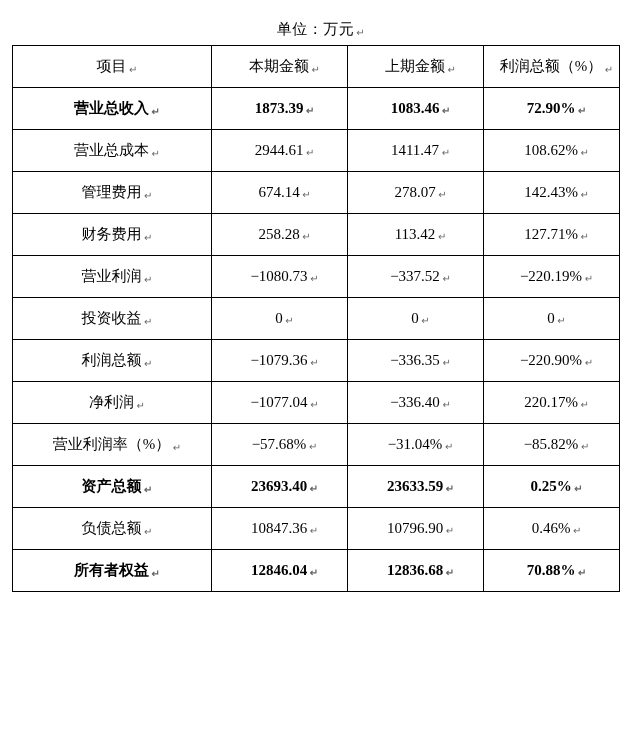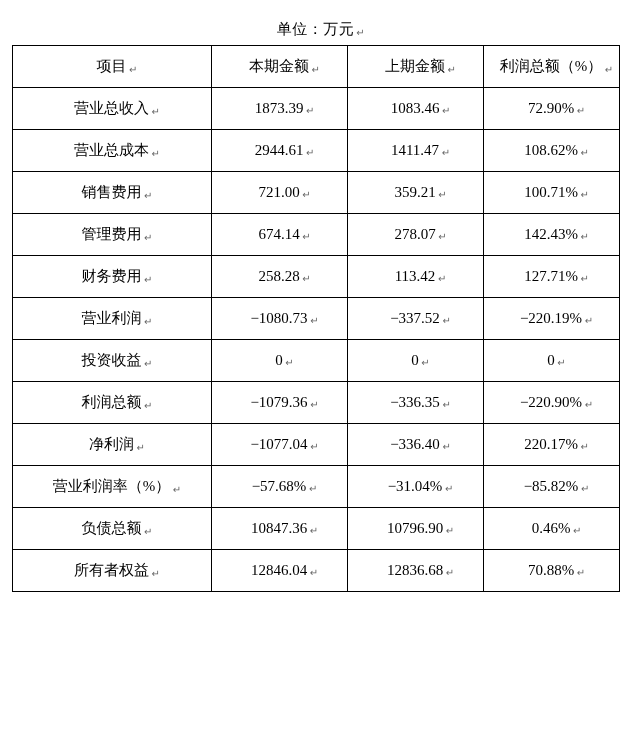--- a/index.html
+++ b/index.html
@@ -45,20 +45,21 @@
   }
   td.col-item { width: 194px; }
   td.col-num { width: 131px; }
   td.col-last { width: 131px; }
   .hdr td {
     font-size: 15px;
     height: 38px;
   }
   .tall td {
     height: 52px;
+    font-weight: bold;
   }
   .cellwrap {
     display: inline-block;
     position: relative;
   }
   .pmark {
     position: absolute;
     right: -11px;
     bottom: 1px;
     font-size: 10px;
@@ -92,26 +93,20 @@
           <td class="col-num"><span class="cellwrap"><span>1083.46</span><span class="pmark">↵</span></span></td>
           <td class="col-last"><span class="cellwrap"><span>72.90%</span><span class="pmark">↵</span></span></td>
         </tr>
         <tr>
           <td class="col-item"><span class="cellwrap"><span>营业总成本</span><span class="pmark">↵</span></span></td>
           <td class="col-num"><span class="cellwrap"><span>2944.61</span><span class="pmark">↵</span></span></td>
           <td class="col-num"><span class="cellwrap"><span>1411.47</span><span class="pmark">↵</span></span></td>
           <td class="col-last"><span class="cellwrap"><span>108.62%</span><span class="pmark">↵</span></span></td>
         </tr>
         <tr>
-          <td class="col-item"><span class="cellwrap"><span>销售费用</span><span class="pmark">↵</span></span></td>
-          <td class="col-num"><span class="cellwrap"><span>721.00</span><span class="pmark">↵</span></span></td>
-          <td class="col-num"><span class="cellwrap"><span>359.21</span><span class="pmark">↵</span></span></td>
-          <td class="col-last"><span class="cellwrap"><span>100.71%</span><span class="pmark">↵</span></span></td>
-        </tr>
-        <tr>
           <td class="col-item"><span class="cellwrap"><span>管理费用</span><span class="pmark">↵</span></span></td>
           <td class="col-num"><span class="cellwrap"><span>674.14</span><span class="pmark">↵</span></span></td>
           <td class="col-num"><span class="cellwrap"><span>278.07</span><span class="pmark">↵</span></span></td>
           <td class="col-last"><span class="cellwrap"><span>142.43%</span><span class="pmark">↵</span></span></td>
         </tr>
         <tr>
           <td class="col-item"><span class="cellwrap"><span>财务费用</span><span class="pmark">↵</span></span></td>
           <td class="col-num"><span class="cellwrap"><span>258.28</span><span class="pmark">↵</span></span></td>
           <td class="col-num"><span class="cellwrap"><span>113.42</span><span class="pmark">↵</span></span></td>
           <td class="col-last"><span class="cellwrap"><span>127.71%</span><span class="pmark">↵</span></span></td>
@@ -139,20 +134,26 @@
           <td class="col-num"><span class="cellwrap"><span>−1077.04</span><span class="pmark">↵</span></span></td>
           <td class="col-num"><span class="cellwrap"><span>−336.40</span><span class="pmark">↵</span></span></td>
           <td class="col-last"><span class="cellwrap"><span>220.17%</span><span class="pmark">↵</span></span></td>
         </tr>
         <tr>
           <td class="col-item"><span class="cellwrap"><span>营业利润率（%）</span><span class="pmark">↵</span></span></td>
           <td class="col-num"><span class="cellwrap"><span>−57.68%</span><span class="pmark">↵</span></span></td>
           <td class="col-num"><span class="cellwrap"><span>−31.04%</span><span class="pmark">↵</span></span></td>
           <td class="col-last"><span class="cellwrap"><span>−85.82%</span><span class="pmark">↵</span></span></td>
         </tr>
+        <tr class="tall">
+          <td class="col-item"><span class="cellwrap"><span>资产总额</span><span class="pmark">↵</span></span></td>
+          <td class="col-num"><span class="cellwrap"><span>23693.40</span><span class="pmark">↵</span></span></td>
+          <td class="col-num"><span class="cellwrap"><span>23633.59</span><span class="pmark">↵</span></span></td>
+          <td class="col-last"><span class="cellwrap"><span>0.25%</span><span class="pmark">↵</span></span></td>
+        </tr>
         <tr>
           <td class="col-item"><span class="cellwrap"><span>负债总额</span><span class="pmark">↵</span></span></td>
           <td class="col-num"><span class="cellwrap"><span>10847.36</span><span class="pmark">↵</span></span></td>
           <td class="col-num"><span class="cellwrap"><span>10796.90</span><span class="pmark">↵</span></span></td>
           <td class="col-last"><span class="cellwrap"><span>0.46%</span><span class="pmark">↵</span></span></td>
         </tr>
         <tr class="tall">
           <td class="col-item"><span class="cellwrap"><span>所有者权益</span><span class="pmark">↵</span></span></td>
           <td class="col-num"><span class="cellwrap"><span>12846.04</span><span class="pmark">↵</span></span></td>
           <td class="col-num"><span class="cellwrap"><span>12836.68</span><span class="pmark">↵</span></span></td>

